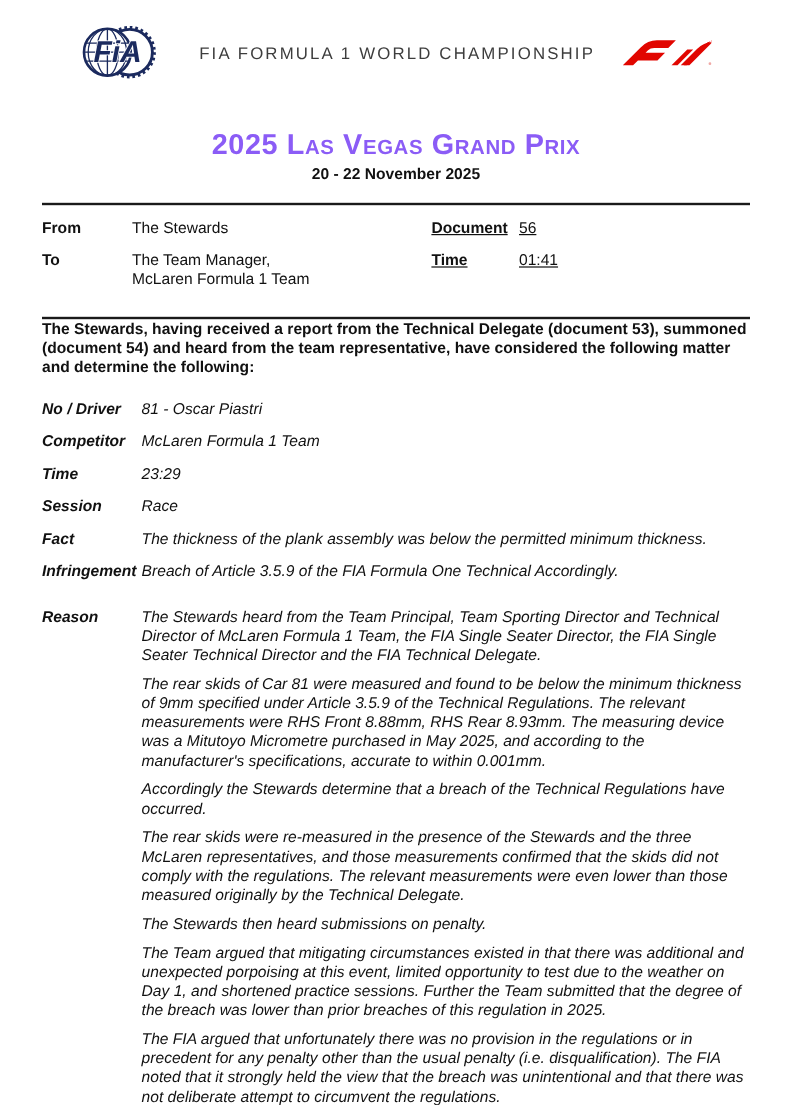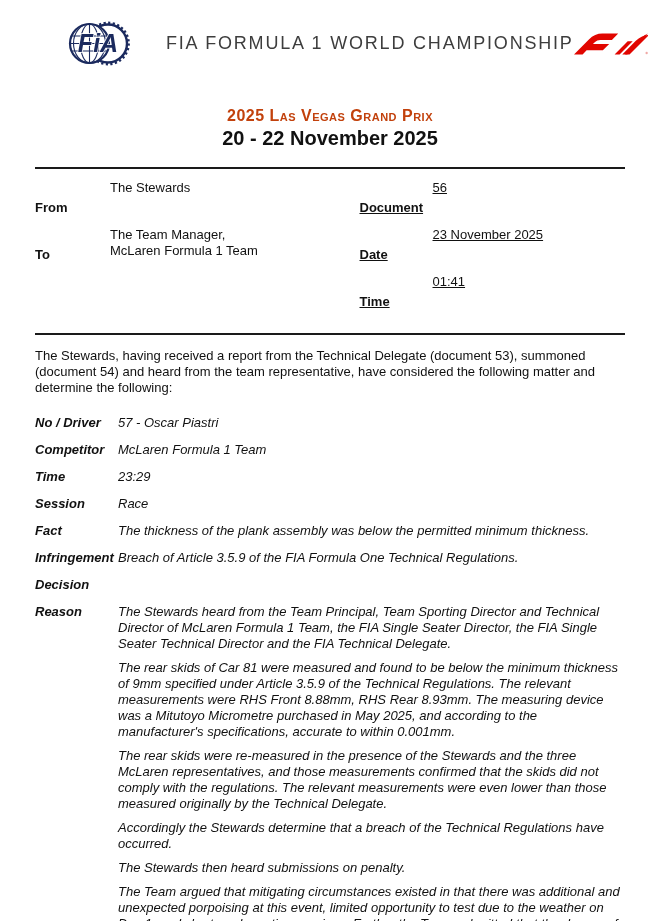--- a/index.html
+++ b/index.html
@@ -29,44 +29,44 @@
     padding-top:5px;
     height:82px;
   }
   .fia-logo{
     width:62px;height:57px;
     margin-left:33px;
     flex:0 0 auto;
   }
   .championship{
     margin-left:36px;
-    font-size:18px;
+    font-size:14px;
     letter-spacing:1.8px;
     color:#3d3d3d;
     white-space:nowrap;
     font-weight:400;
   }
   .f1-logo{
     margin-left:auto;
     margin-right:32px;
     width:74px;height:22px;
     flex:0 0 auto;
   }
   
   .title-block{text-align:center;margin-top:7px;}
   .gp-title{
-    font-size:16px;
+    font-size:24px;
     font-weight:bold;
     font-variant:small-caps;
     letter-spacing:0.5px;
-    color:#c2410c;
+    color:#8b5cf6;
     margin-top:25px;
   }
   .gp-dates{
-    font-size:20px;
+    font-size:13px;
     font-weight:bold;
     margin-top:2px;
   }
   
   .rule{
     border:none;
     border-top:2px solid #1a1a1a;
     margin:0;
   }
   .rule-1{margin-top:17px;}
@@ -78,29 +78,29 @@
     line-height:16px;
   }
   .meta-left{width:55%;}
   .meta-right{width:45%;}
   .meta-row{
     display:grid;
     margin-bottom:11px;
   }
   .meta-left .meta-row{grid-template-columns:75px 1fr;}
   .meta-right .meta-row{grid-template-columns:73px 1fr;text-decoration:underline;}
-  .meta-label{font-weight:bold;margin-top:20px;}
+  .meta-label{font-weight:bold;}
   
   .doc-body{
     font-size:13px;
     line-height:16px;
   }
   .intro{
-    margin-top:13px;
     margin-bottom:19px;
+    font-weight:bold;
   }
   .field-row{
     display:grid;
     grid-template-columns:83px 1fr;
     margin-bottom:11px;
     font-style:italic;
   }
   .field-label{font-weight:bold;}
   .reason-paras p{margin-bottom:8px;}
 </style>
@@ -158,70 +158,65 @@
           <span>McLaren Formula 1 Team</span>
         </span>
       </div>
     </div>
     <div class="meta-right">
       <div class="meta-row">
         <span class="meta-label">Document</span>
         <span class="meta-value">56</span>
       </div>
       <div class="meta-row">
-        <span class="meta-label">Date</span>
-        <span class="meta-value">23 November 2025</span>
-      </div>
-      <div class="meta-row">
         <span class="meta-label">Time</span>
         <span class="meta-value">01:41</span>
       </div>
     </div>
   </div>
 
   <hr class="rule">
 
   <div class="doc-body">
     <p class="intro">The Stewards, having received a report from the Technical Delegate (document 53), summoned (document 54) and heard from the team representative, have considered the following matter and determine the following:</p>
 
     <div class="field-row">
       <span class="field-label">No / Driver</span>
-      <span class="field-value">57 - Oscar Piastri</span>
+      <span class="field-value">81 - Oscar Piastri</span>
     </div>
     <div class="field-row">
       <span class="field-label">Competitor</span>
       <span class="field-value">McLaren Formula 1 Team</span>
     </div>
     <div class="field-row">
       <span class="field-label">Time</span>
       <span class="field-value">23:29</span>
     </div>
     <div class="field-row">
       <span class="field-label">Session</span>
       <span class="field-value">Race</span>
     </div>
     <div class="field-row">
       <span class="field-label">Fact</span>
       <span class="field-value">The thickness of the plank assembly was below the permitted minimum thickness.</span>
     </div>
     <div class="field-row">
       <span class="field-label">Infringement</span>
-      <span class="field-value">Breach of Article 3.5.9 of the FIA Formula One Technical Regulations.</span>
-    </div>
-    <div class="field-row">
-      <span class="field-label">Decision</span>
+      <span class="field-value">Breach of Article 3.5.9 of the FIA Formula One Technical Accordingly.</span>
+    </div>
+    <div class="field-row">
     </div>
 
     <div class="field-row">
       <span class="field-label">Reason</span>
       <div class="reason-paras">
         <p>The Stewards heard from the Team Principal, Team Sporting Director and Technical Director of McLaren Formula 1 Team, the FIA Single Seater Director, the FIA Single Seater Technical Director and the FIA Technical Delegate.</p>
         <p>The rear skids of Car 81 were measured and found to be below the minimum thickness of 9mm specified under Article 3.5.9 of the Technical Regulations. The relevant measurements were RHS Front 8.88mm, RHS Rear 8.93mm. The measuring device was a Mitutoyo Micrometre purchased in May 2025, and according to the manufacturer's specifications, accurate to within 0.001mm.</p>
+        <p>Accordingly the Stewards determine that a breach of the Technical Regulations have occurred.</p>
         <p>The rear skids were re-measured in the presence of the Stewards and the three McLaren representatives, and those measurements confirmed that the skids did not comply with the regulations. The relevant measurements were even lower than those measured originally by the Technical Delegate.</p>
-        <p>Accordingly the Stewards determine that a breach of the Technical Regulations have occurred.</p>
         <p>The Stewards then heard submissions on penalty.</p>
         <p>The Team argued that mitigating circumstances existed in that there was additional and unexpected porpoising at this event, limited opportunity to test due to the weather on Day 1, and shortened practice sessions. Further the Team submitted that the degree of the breach was lower than prior breaches of this regulation in 2025.</p>
         <p>The FIA argued that unfortunately there was no provision in the regulations or in precedent for any penalty other than the usual penalty (i.e. disqualification). The FIA noted that it strongly held the view that the breach was unintentional and that there was not deliberate attempt to circumvent the regulations.</p>
 
       </div>
     </div>
   </div>
 
 </div>
 

